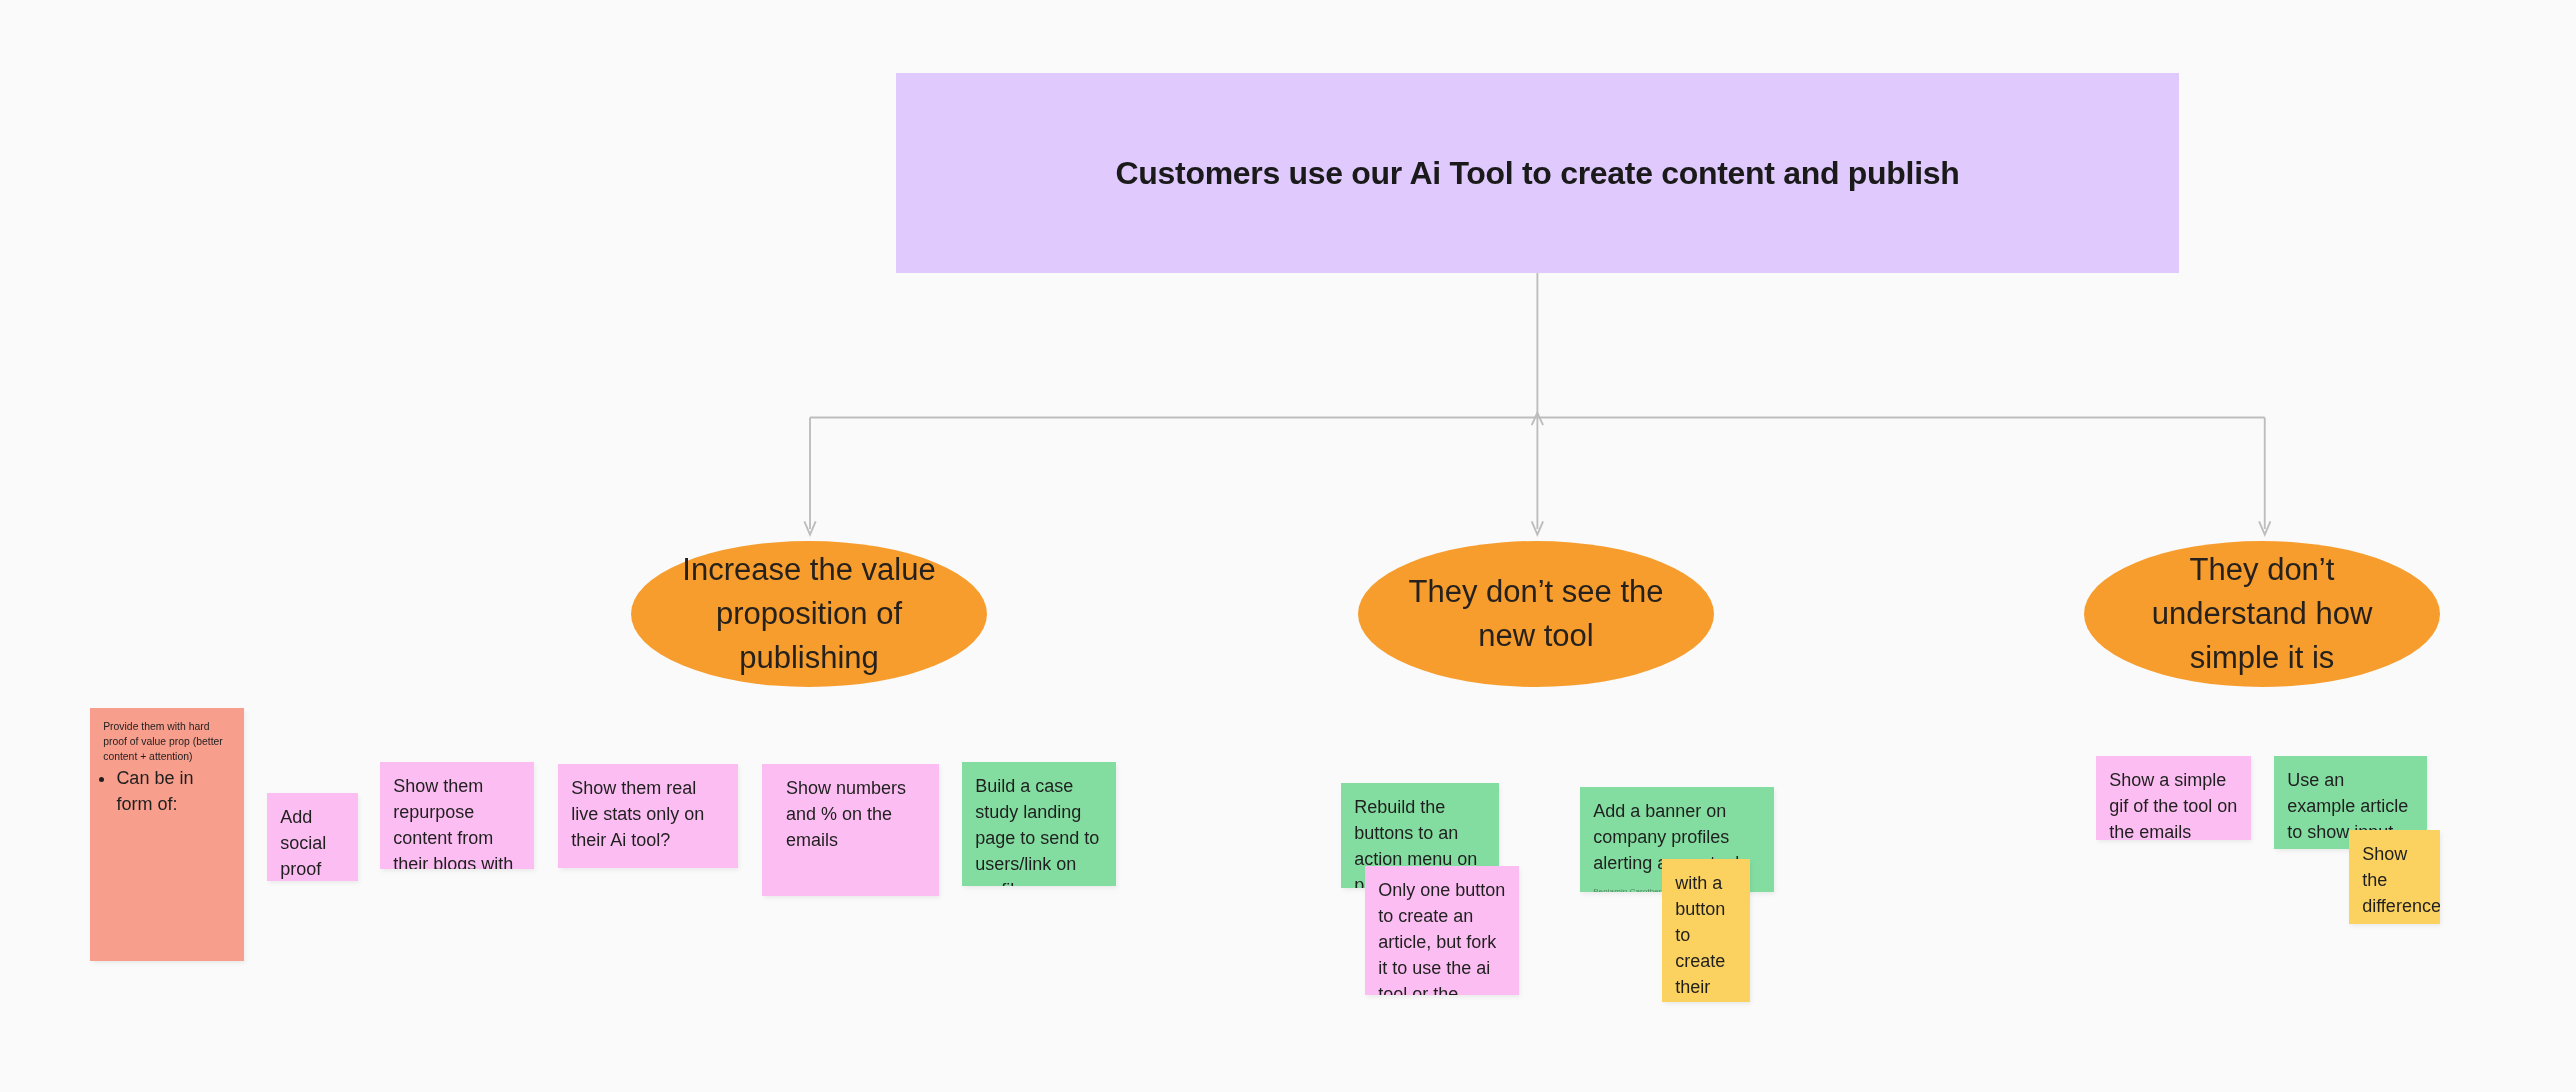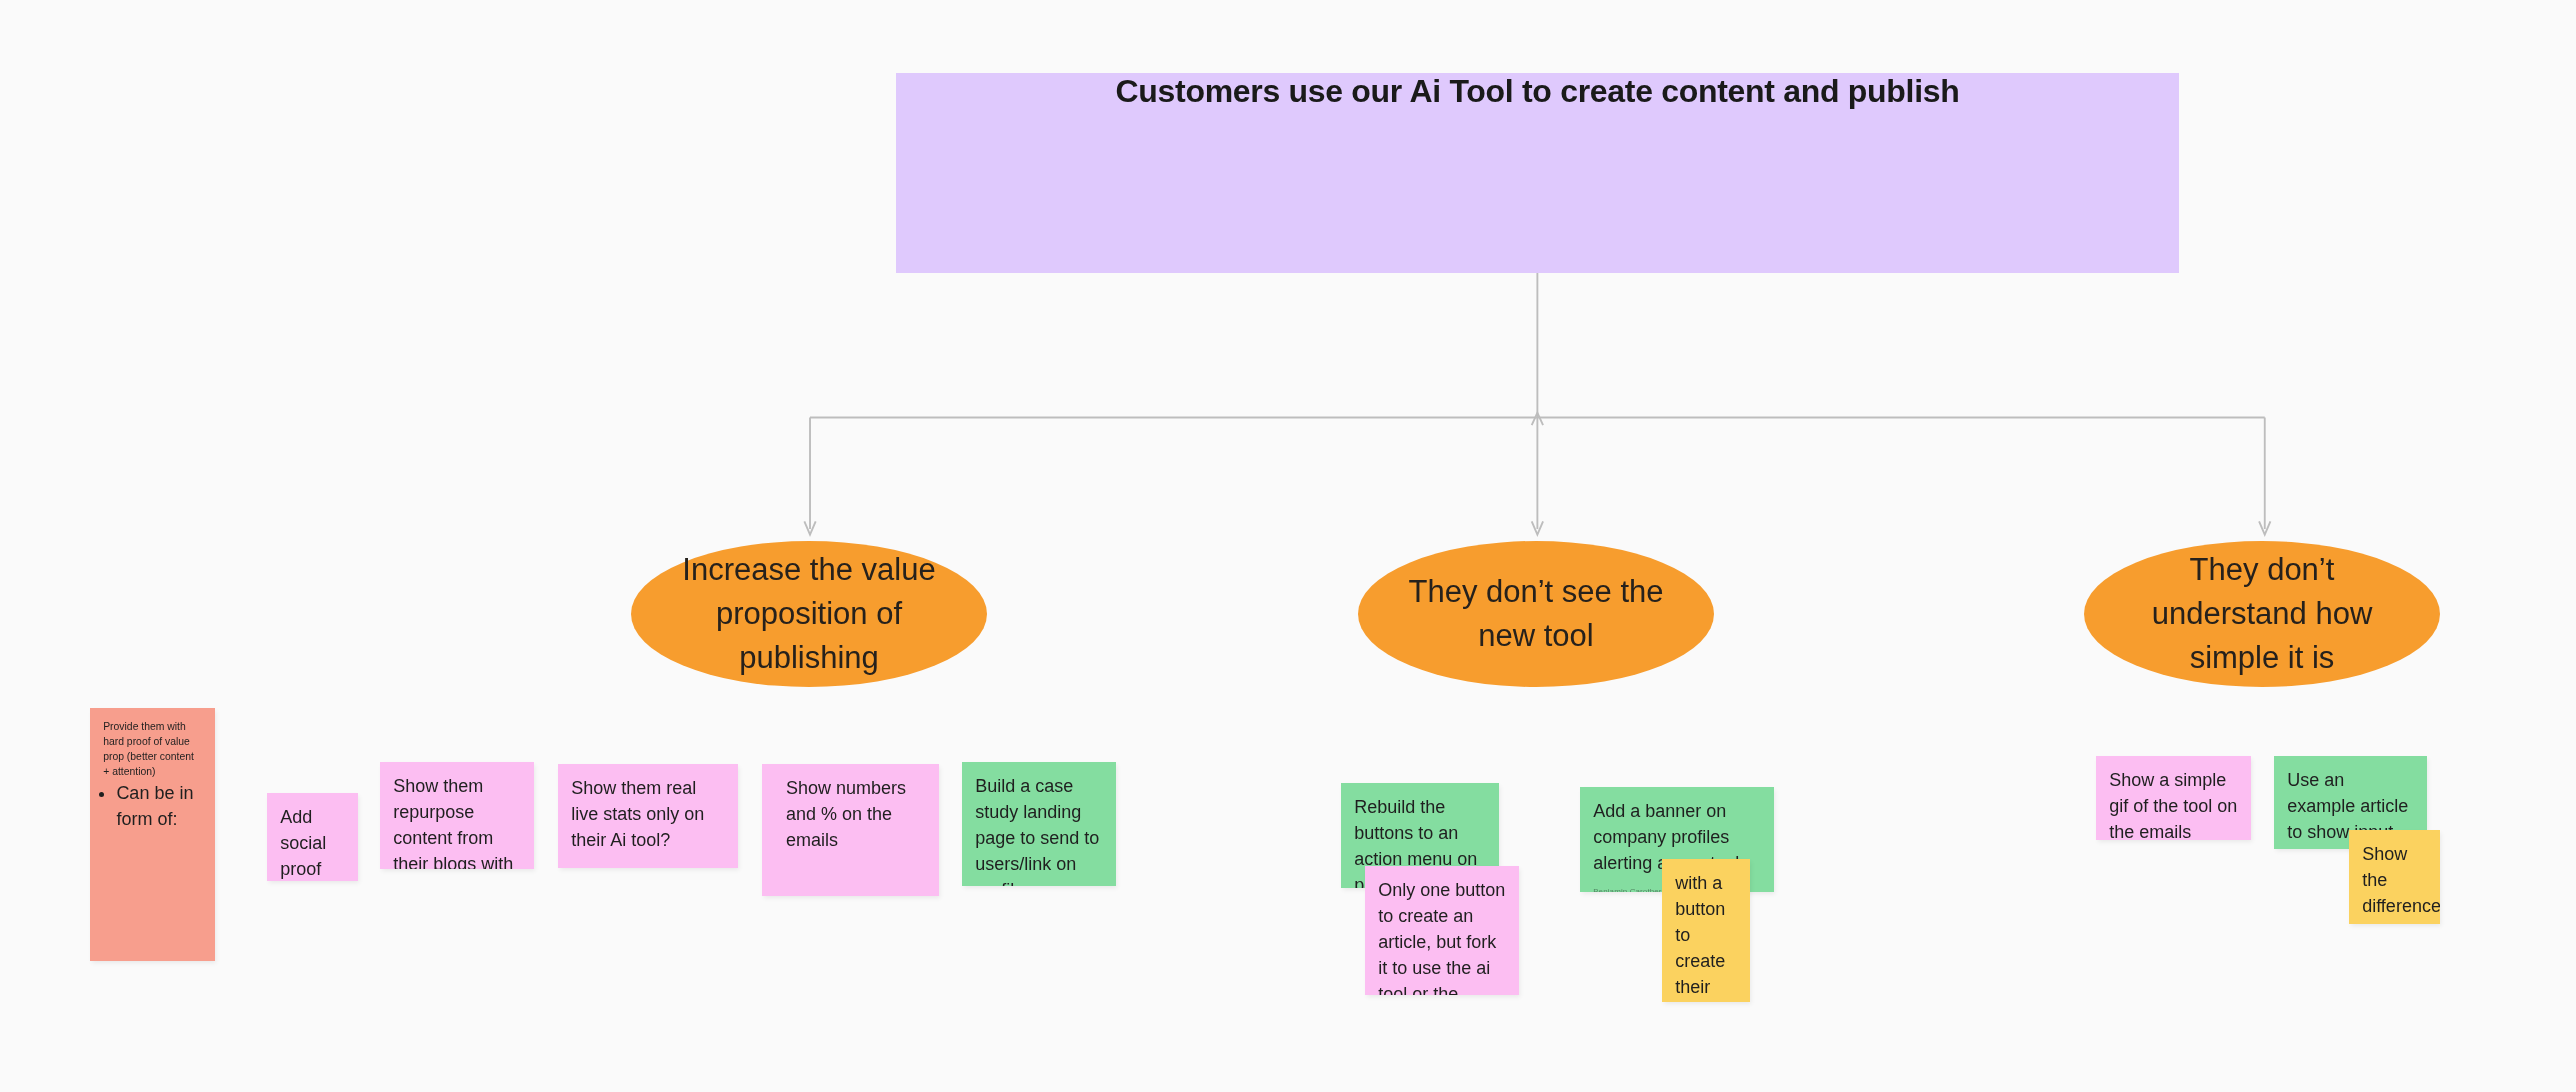--- a/index.html
+++ b/index.html
@@ -29,21 +29,21 @@
 
   
   .root-box {
     position: absolute;
     left: 896px;
     top: 73px;
     width: 1283px;
     height: 200px;
     background: #DFC9FD;
     display: flex;
-    align-items: flex-start;
+    align-items: center;
     justify-content: center;
     box-sizing: border-box;
   }
   .root-box .root-title {
     font-size: 32px;
     font-weight: bold;
     color: #1A1A1A;
     letter-spacing: -0.3px;
     text-align: center;
   }
@@ -133,21 +133,21 @@
   <div class="ellipse" id="ellipse-0">
     <span class="ellipse-label">Increase the value proposition of publishing</span>
   </div>
   <div class="ellipse" id="ellipse-1">
     <span class="ellipse-label">They don’t see the new tool</span>
   </div>
   <div class="ellipse" id="ellipse-2">
     <span class="ellipse-label">They don’t understand how simple it is</span>
   </div>
 
-  <div class="sticky salmon" id="sticky-proof-of-value" style="left: 90px; top: 708px; width: 125px; height: 253px;">
+  <div class="sticky salmon" id="sticky-proof-of-value" style="left: 90px; top: 708px; width: 154px; height: 253px;">
     <span class="sticky-text">Provide them with hard proof of value prop (better content + attention)</span>
     <ul>
       <li>
         <span>Can be in form of:</span>
       </li>
     </ul>
 
   </div>
 
   <div id="sticky-host">

